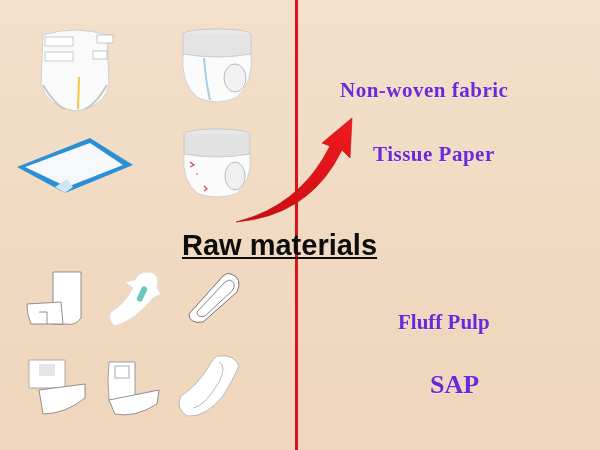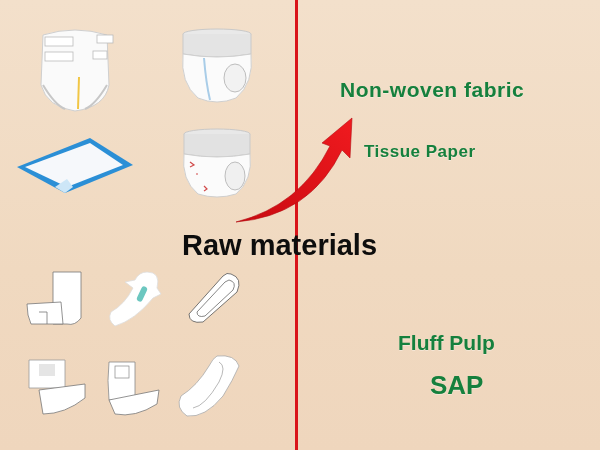--- a/index.html
+++ b/index.html
@@ -6,32 +6,32 @@
   body {
     width: 600px; height: 450px; overflow: hidden;
     background: #f1dcc5;
     position: relative;
     font-family: "DejaVu Sans", sans-serif;
   }
   .canvas { position: absolute; left: 0; top: 0; width: 600px; height: 450px;
     background: linear-gradient(180deg, #f3e0cb 0%, #f0d9c0 60%, #efd6bd 100%); }
   .divider { position: absolute; left: 295px; top: 0; width: 3px; height: 450px; background: #d9141a; }
   .material {
-    position: absolute; color: #15803d; font-weight: bold;
-    font-family: Liberation Sans, sans-serif; white-space: nowrap;
+    position: absolute; color: #6d28d9; font-weight: bold;
+    font-family: Liberation Serif, serif; white-space: nowrap;
     text-shadow: 0 1px 0 rgba(255,255,255,0.35);
   }
   .m-nonwoven { left: 340px; top: 78px; font-size: 21px; letter-spacing: 0.5px; }
-  .m-tissue { left: 364px; top: 142px; font-size: 17px; letter-spacing: 0.5px; }
-  .m-fluff { left: 398px; top: 310px; font-size: 21px; margin-top: 21px; }
+  .m-tissue { left: 373px; top: 142px; font-size: 21px; letter-spacing: 0.5px; }
+  .m-fluff { left: 398px; top: 310px; font-size: 21px; }
   .m-sap { left: 430px; top: 370px; font-size: 26px; }
   .title {
     position: absolute; left: 182px; top: 229px;
     font-size: 29px; font-weight: bold; color: #0d0d0d;
-    font-family: "Liberation Sans", sans-serif; white-space: nowrap;
+    font-family: "Liberation Sans", sans-serif; white-space: nowrap; text-decoration: underline;
   }
   .arrow { position: absolute; left: 0; top: 0; width: 600px; height: 450px; pointer-events: none; }
   .product { position: absolute; }
 </style>
 </head>
 <body>
 
 <div class="canvas"></div>
 
 <div>

